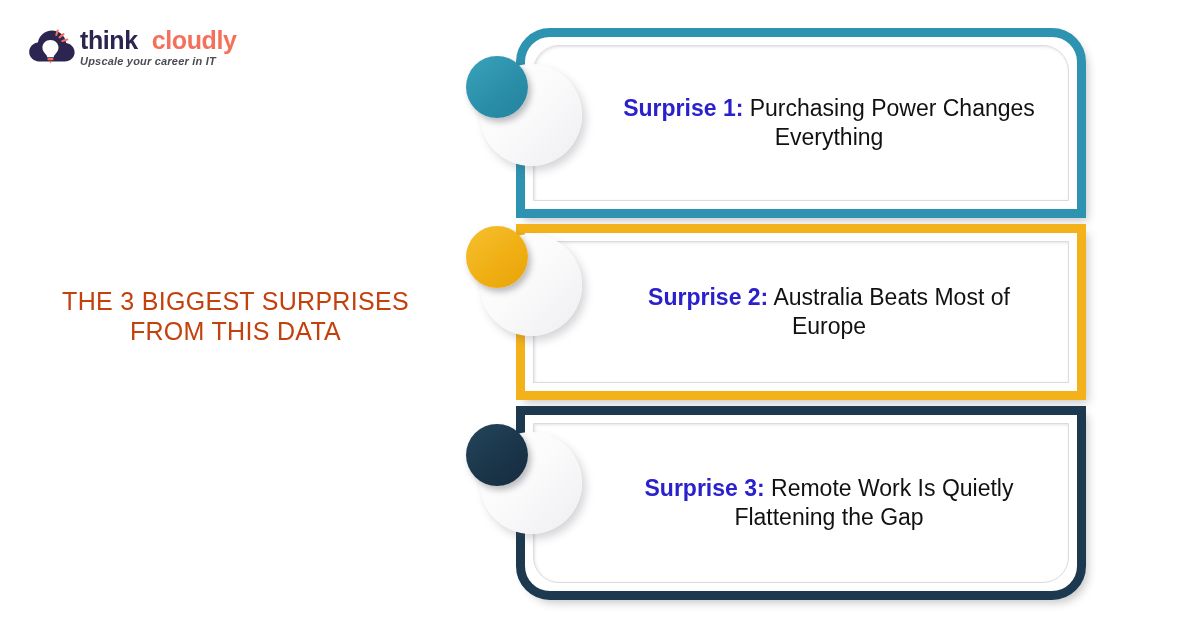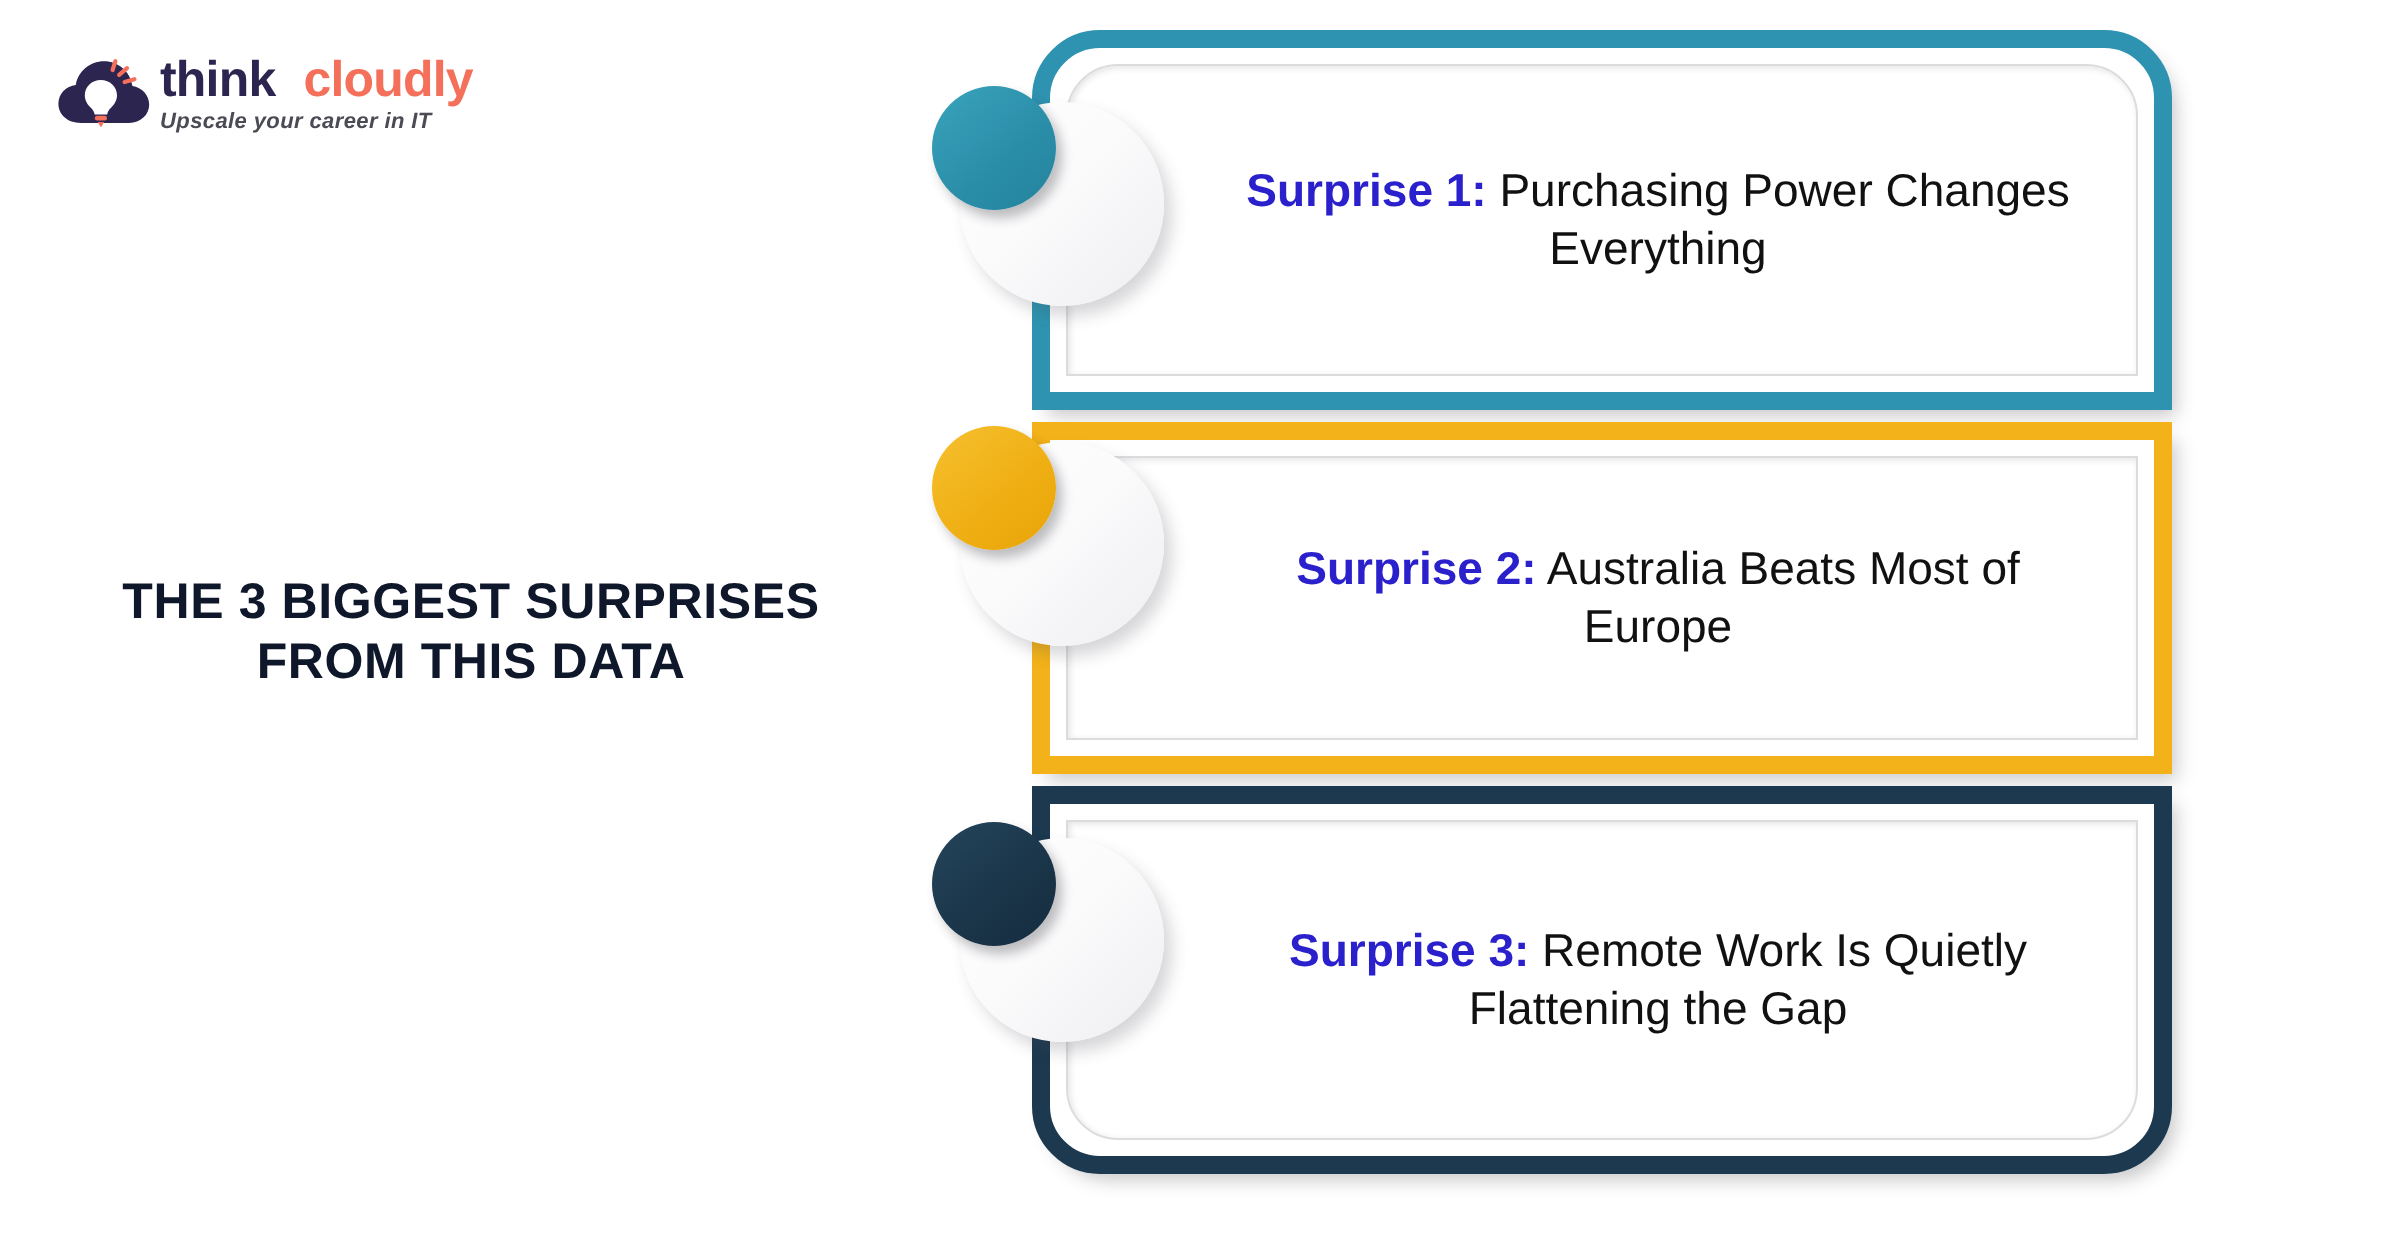--- a/index.html
+++ b/index.html
@@ -62,33 +62,33 @@
     white-space: nowrap;
   }
 
   
   .page-title {
     position: absolute;
     left: 48px;
     top: 286px;
     width: 375px;
     text-align: center;
-    color: #0f172a;
+    color: #c2410c;
     font-size: 25px;
-    font-weight: 700;
+    font-weight: 400;
     line-height: 30px;
     letter-spacing: 0.3px;
     text-transform: uppercase;
   }
 
   
   .cards {
     position: absolute;
     left: 516px;
-    top: 15px;
+    top: 28px;
     width: 570px;
     height: 572px;
   }
 
   .card {
     position: absolute;
     left: 0;
     width: 570px;
     box-sizing: border-box;
     background: #ffffff;

